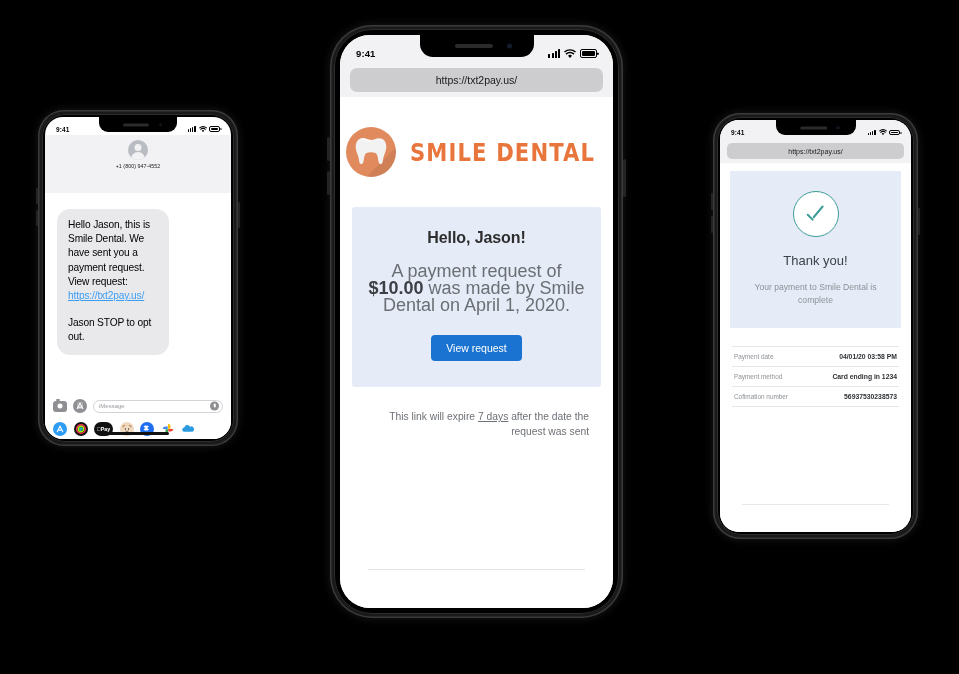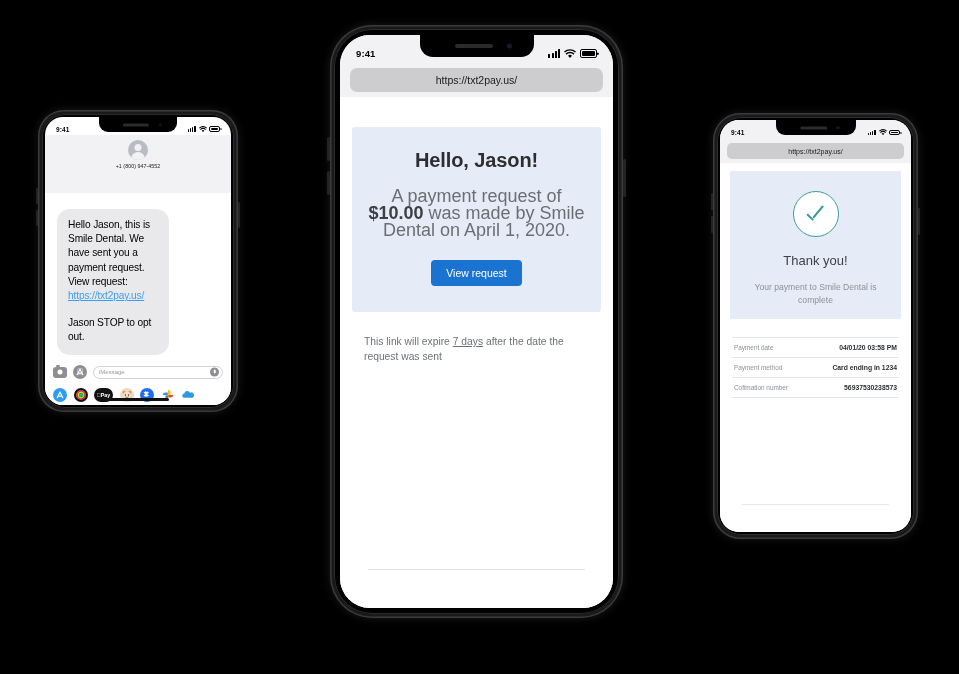--- a/index.html
+++ b/index.html
@@ -34,21 +34,21 @@
   .wifi{position:relative;}
   .batt{position:relative;border:1px solid #000;border-radius:2px;box-sizing:border-box;}
   .batt:before{content:"";position:absolute;left:1px;top:1px;bottom:1px;right:1px;background:#000;border-radius:1px;}
   .batt:after{content:"";position:absolute;right:-2.5px;top:50%;transform:translateY(-50%);
     width:1.5px;height:35%;background:#000;border-radius:0 1px 1px 0;}
 
   .homebar{position:absolute;left:50%;transform:translateX(-50%);
     background:#111;border-radius:3px;z-index:6;}
 
   
-  #phone1{left:38px;top:110px;width:200px;height:302px;border-radius:26px;}
+  #phone1{left:38px;top:110px;width:200px;height:336px;border-radius:26px;}
   #phone1 .bezel{border-radius:23px;}
   #phone1 .screen{left:7px;top:7px;right:7px;bottom:7px;border-radius:18px;}
   #p1notch{width:78px;height:15px;border-bottom-left-radius:9px;border-bottom-right-radius:9px;}
   #p1notch .speaker{width:26px;height:3px;}
   #p1notch .cam{width:3.5px;height:3.5px;right:15px;}
   #phone1 .statusbar{height:18px;padding:3px 11px 0;font-size:6.5px;}
   .msg-header{position:absolute;left:0;right:0;top:18px;height:53px;background:#f2f2f4;
     display:flex;flex-direction:column;align-items:center;justify-content:flex-start;padding-top:5px;}
   .avatar{width:20px;height:20px;border-radius:50%;background:#b9bcc2;position:relative;overflow:hidden;}
   .avatar:before{content:"";position:absolute;left:50%;top:3.5px;transform:translateX(-50%);
@@ -96,44 +96,44 @@
   .urlbar span{font-size:10.5px;color:#1b1b1b;}
   .p2body{position:absolute;left:0;right:0;top:62px;bottom:0;background:#fff;}
   .logo-row{display:flex;align-items:center;justify-content:center;gap:14px;margin-top:30px;}
   .tooth-badge{width:50px;height:50px;border-radius:50%;background:#e08a5d;position:relative;overflow:hidden;flex:none;}
   .tooth-badge .shadow{position:absolute;left:50%;top:38%;width:90px;height:90px;background:rgba(0,0,0,.07);
     transform:rotate(-45deg);}
   .brand{font-size:25px;font-weight:700;color:#e8753c;letter-spacing:1.2px;
     font-family:"DejaVu Sans",sans-serif;font-stretch:condensed;transform:scaleX(.94);transform-origin:left center;}
   .pay-card{margin:30px 12px 0;background:#e5ecf8;border-radius:3px;padding:22px 16px 26px;
     text-align:center;box-sizing:border-box;}
-  .pay-card h2{margin:0 0 16px;font-size:20px;color:#2e2e2e;letter-spacing:-.1px;}
+  .pay-card h2{margin:0 0 16px;font-size:16px;color:#2e2e2e;letter-spacing:-.1px;}
   .pay-card p{margin:0;font-size:18px;line-height:17px;color:#6b6f74;}
   .pay-card p b{color:#3c3f43;}
   .view-btn{display:inline-block;margin-top:21px;background:#1a73d1;color:#fff;border:none;
     border-radius:4px;padding:7px 15px;font-size:10.5px;font-family:"Liberation Sans",sans-serif;cursor:pointer;text-align:center;}
-  .expire{margin:22px 24px 0;text-align:left;font-size:10.3px;line-height:15px;color:#6d7176;}
+  .expire{margin:22px 24px 0;text-align:right;font-size:10.3px;line-height:15px;color:#6d7176;}
   .expire u{text-decoration:underline;}
   .foot-rule{position:absolute;left:28px;right:28px;bottom:38px;height:1px;background:#e3e3e5;}
 
   
   #phone3{left:713px;top:113px;width:205px;height:426px;border-radius:27px;}
   #phone3 .bezel{border-radius:24px;}
   #phone3 .screen{left:7px;top:7px;right:7px;bottom:7px;border-radius:19px;}
   #p3notch{width:80px;height:15px;border-bottom-left-radius:9px;border-bottom-right-radius:9px;}
   #p3notch .speaker{width:27px;height:3px;}
   #p3notch .cam{width:3.5px;height:3.5px;right:16px;}
   #phone3 .statusbar{height:19px;padding:3px 11px 0;font-size:6.5px;background:#f2f2f4;}
   .p3-urlwrap{position:absolute;left:0;right:0;top:19px;height:24px;background:#f2f2f4;
     display:flex;align-items:center;justify-content:center;padding:0 7px;box-sizing:border-box;}
   .p3-urlbar{width:100%;height:16px;background:#cdcdcf;border-radius:5px;display:flex;
     align-items:center;justify-content:center;}
   .p3-urlbar span{font-size:7px;color:#1b1b1b;}
   .p3body{position:absolute;left:0;right:0;top:43px;bottom:0;background:#fff;}
-  .thanks-card{margin:8px 10px 0;background:#e5ecf8;padding:20px 10px 13px;text-align:center;box-sizing:border-box;}
+  .thanks-card{margin:8px 10px 0;background:#e5ecf8;padding:20px 10px 22px;text-align:center;box-sizing:border-box;}
   .check-circle{width:44px;height:44px;border-radius:50%;border:1.6px solid #3d9c96;
     margin:0 auto;position:relative;background:#fff;}
   .check-circle:before{content:"";position:absolute;left:13px;top:21px;width:9px;height:2px;
     background:#3d9c96;border-radius:1px;transform:rotate(45deg);transform-origin:left center;}
   .check-circle:after{content:"";position:absolute;left:19px;top:25px;width:16px;height:2px;
     background:#3d9c96;border-radius:1px;transform:rotate(-50deg);transform-origin:left center;}
   .thanks-card h2{margin:16px 0 0;font-size:13px;font-weight:400;color:#3d4247;}
   .thanks-card p{margin:13px 0 0;font-size:8.6px;line-height:12.5px;color:#8d9196;}
   .receipt{margin:18px 12px 0;}
   .r-row{display:flex;align-items:center;justify-content:space-between;
@@ -286,20 +286,30 @@
         </div>
       </div>
 
       <div class="urlbar-wrap">
         <div class="urlbar">
           <span>https://txt2pay.us/</span>
         </div>
       </div>
 
       <div class="p2body">
+        <div class="logo-row">
+          <div class="tooth-badge">
+            <div class="shadow"></div>
+            <svg width="50" height="50" viewBox="0 0 50 50" style="position:absolute;left:0;top:0;">
+              <path d="M25 13c-3 0-4.5-1.8-8-1.8-4.5 0-7.3 3.4-7.3 8.2 0 4.3 1.6 6.7 2.6 10.2.9 3.2.6 7.6 3 7.6 2.6 0 2.3-5.2 3.4-8.6.7-2.2 2.3-3.3 6.3-3.3s5.6 1.1 6.3 3.3c1.1 3.4.8 8.6 3.4 8.6 2.4 0 2.1-4.4 3-7.6 1-3.5 2.6-5.9 2.6-10.2 0-4.8-2.8-8.2-7.3-8.2-3.5 0-5 1.8-8 1.8Z" fill="#f2f2f2"></path>
+              <path d="M25 13c-3 0-4.5-1.8-8-1.8-1.1 0-2.1.2-3 .6 1.5.6 2.6 1.2 4.2 1.2 3 0 4.5 1.8 6.8 1.8Z" fill="#ffffff"></path>
+            </svg>
+          </div>
+          <div class="brand">SMILE DENTAL</div>
+        </div>
 
         <div class="pay-card">
           <h2>Hello, Jason!</h2>
           <p><span>A payment request of </span><b>$10.00</b><span> was made by Smile Dental on April 1, 2020.</span></p>
           <button class="view-btn">View request</button>
         </div>
 
         <div class="expire"><span>This link will expire </span><u>7 days</u><span> after the date the request was sent</span></div>
 
         <div class="foot-rule"></div>

